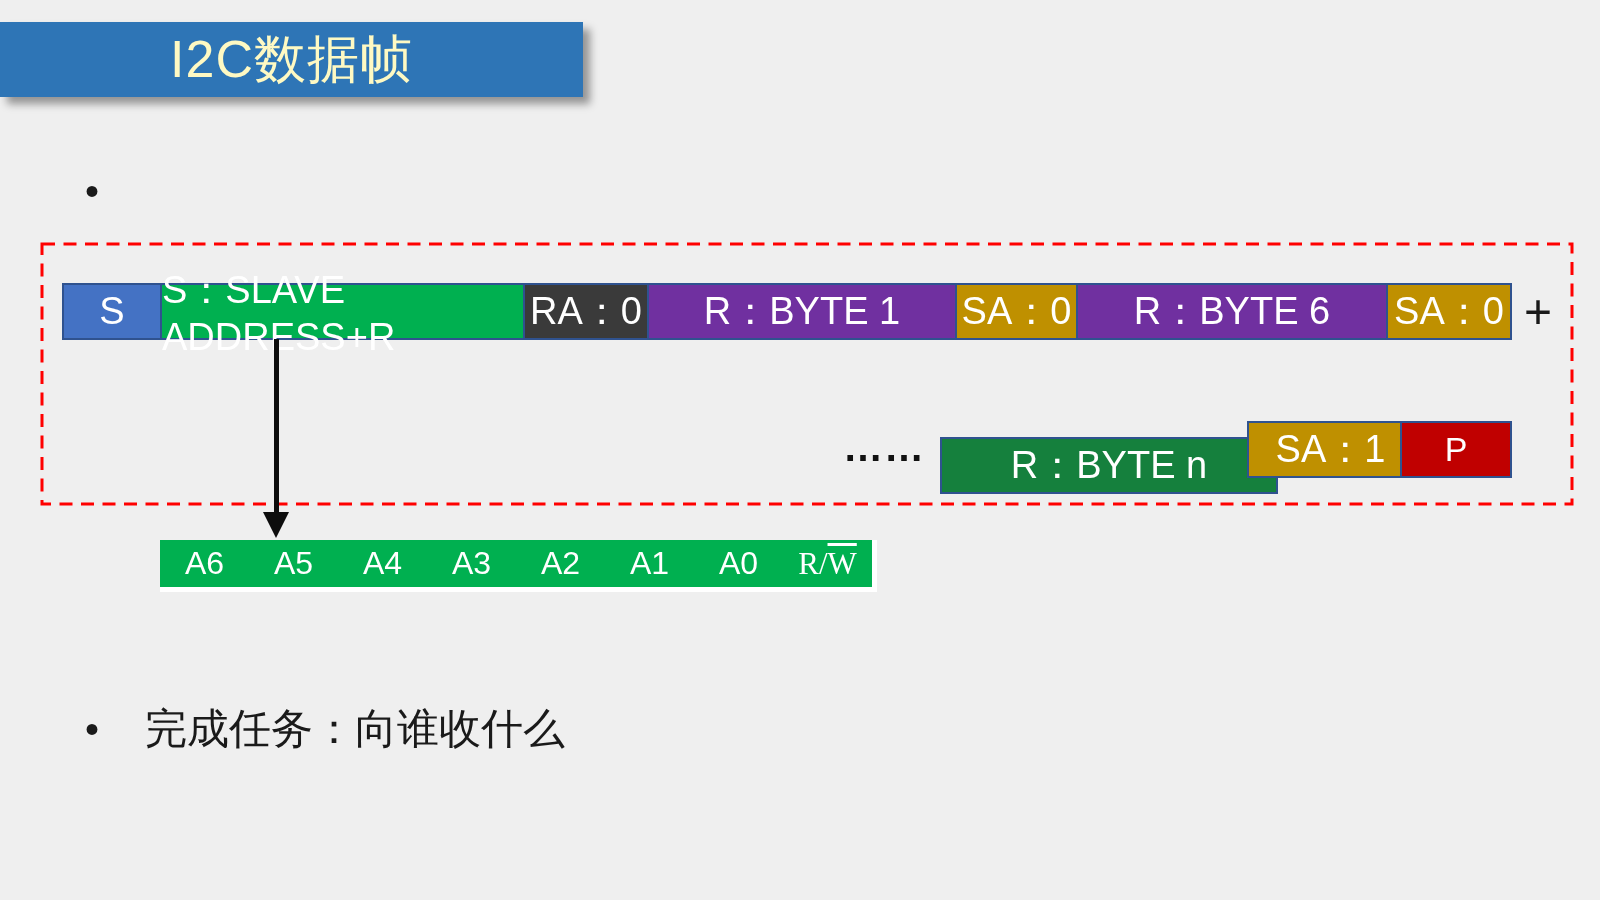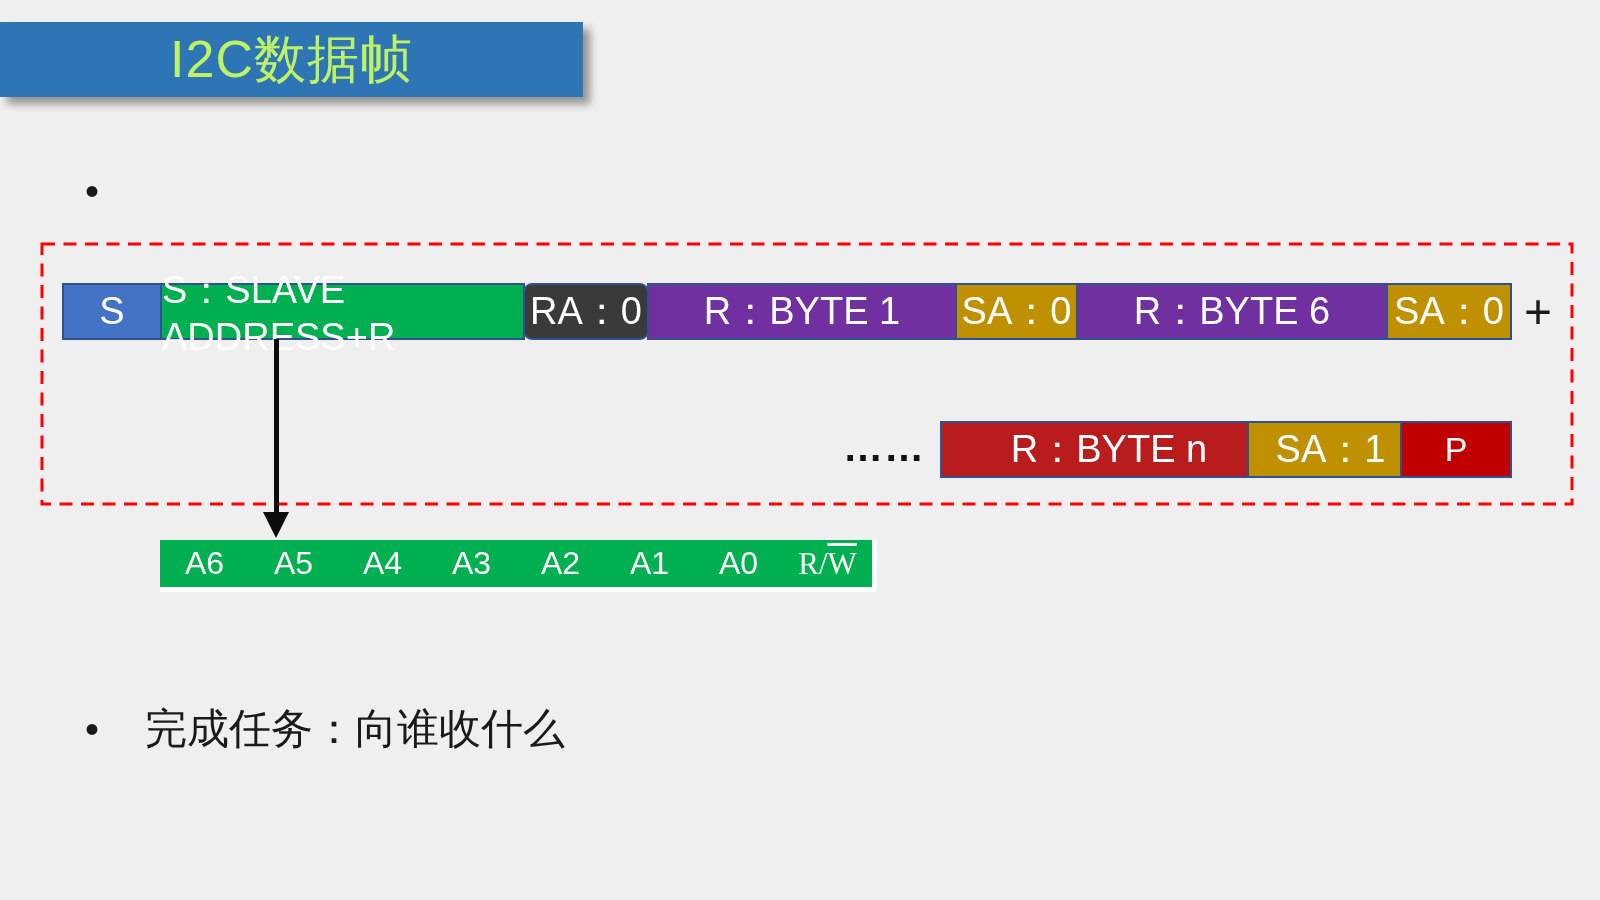--- a/index.html
+++ b/index.html
@@ -4,46 +4,46 @@
 <style>
   html,body{margin:0;padding:0;}
   body{width:1600px;height:900px;background:#efefef;overflow:hidden;
        font-family:"Liberation Sans",sans-serif;}
   .slide{position:relative;width:1600px;height:900px;background:#efefef;}
 
   
   .title-bar{position:absolute;left:0;top:22px;width:583px;height:75px;
     background:#2e75b6;display:flex;align-items:center;justify-content:center;
     box-shadow:7px 7px 8px rgba(0,0,0,.38);}
-  .title-bar span{color:#bef264;font-size:52px;letter-spacing:1px;}
+  .title-bar span{color:#fef9c3;font-size:52px;letter-spacing:1px;}
 
   
   .bullet{position:absolute;left:85px;display:flex;align-items:center;height:62px;
     color:#1a1a1a;font-size:42px;}
   .bullet .marker{width:60px;font-size:40px;line-height:62px;}
   #bullet-1{top:160px;}
   #bullet-2{top:698px;}
 
   
   .dashed-box{position:absolute;left:40px;top:242px;}
 
   
   .blk{position:absolute;height:57px;box-sizing:border-box;border:2px solid #2f528f;
     display:flex;align-items:center;justify-content:center;color:#fff;font-size:38px;}
   .row1{top:283px;}
   .row2{top:421px;}
 
   .b-start   {left:62px;  width:100px;background:#4472c4;font-size:38px;}
   .b-slave   {left:160px; width:365px;background:#00b050;}
-  .b-ra      {left:523px; width:126px;background:#3a3a3a;border-radius:9px;}
+  .b-ra      {left:523px; width:126px;background:#3a3a3a;}
   .b-byte1   {left:647px; width:310px;background:#7030a0;}
   .b-sa0a    {left:955px; width:123px;background:#bf9000;}
   .b-byte2   {left:1076px;width:312px;background:#7030a0;}
   .b-sa0b    {left:1386px;width:126px;background:#bf9000;}
-  .b-byten   {left:940px; width:338px;background:#b91c1c;}
+  .b-byten   {left:940px; width:338px;background:#15803d;margin-top:16px;}
   .b-sa1     {left:1247px;width:167px;background:#bf9000;}
   .b-stop    {left:1400px;width:112px;background:#c00000;font-size:34px;}
 
   .plus{position:absolute;left:1512px;top:283px;width:52px;height:57px;
     display:flex;align-items:center;justify-content:center;
     font-size:48px;color:#1a1a1a;}
   .dots{position:absolute;left:843px;top:421px;width:90px;height:53px;
     display:flex;align-items:center;font-size:40px;font-weight:bold;
     color:#111;letter-spacing:1px;}
 

